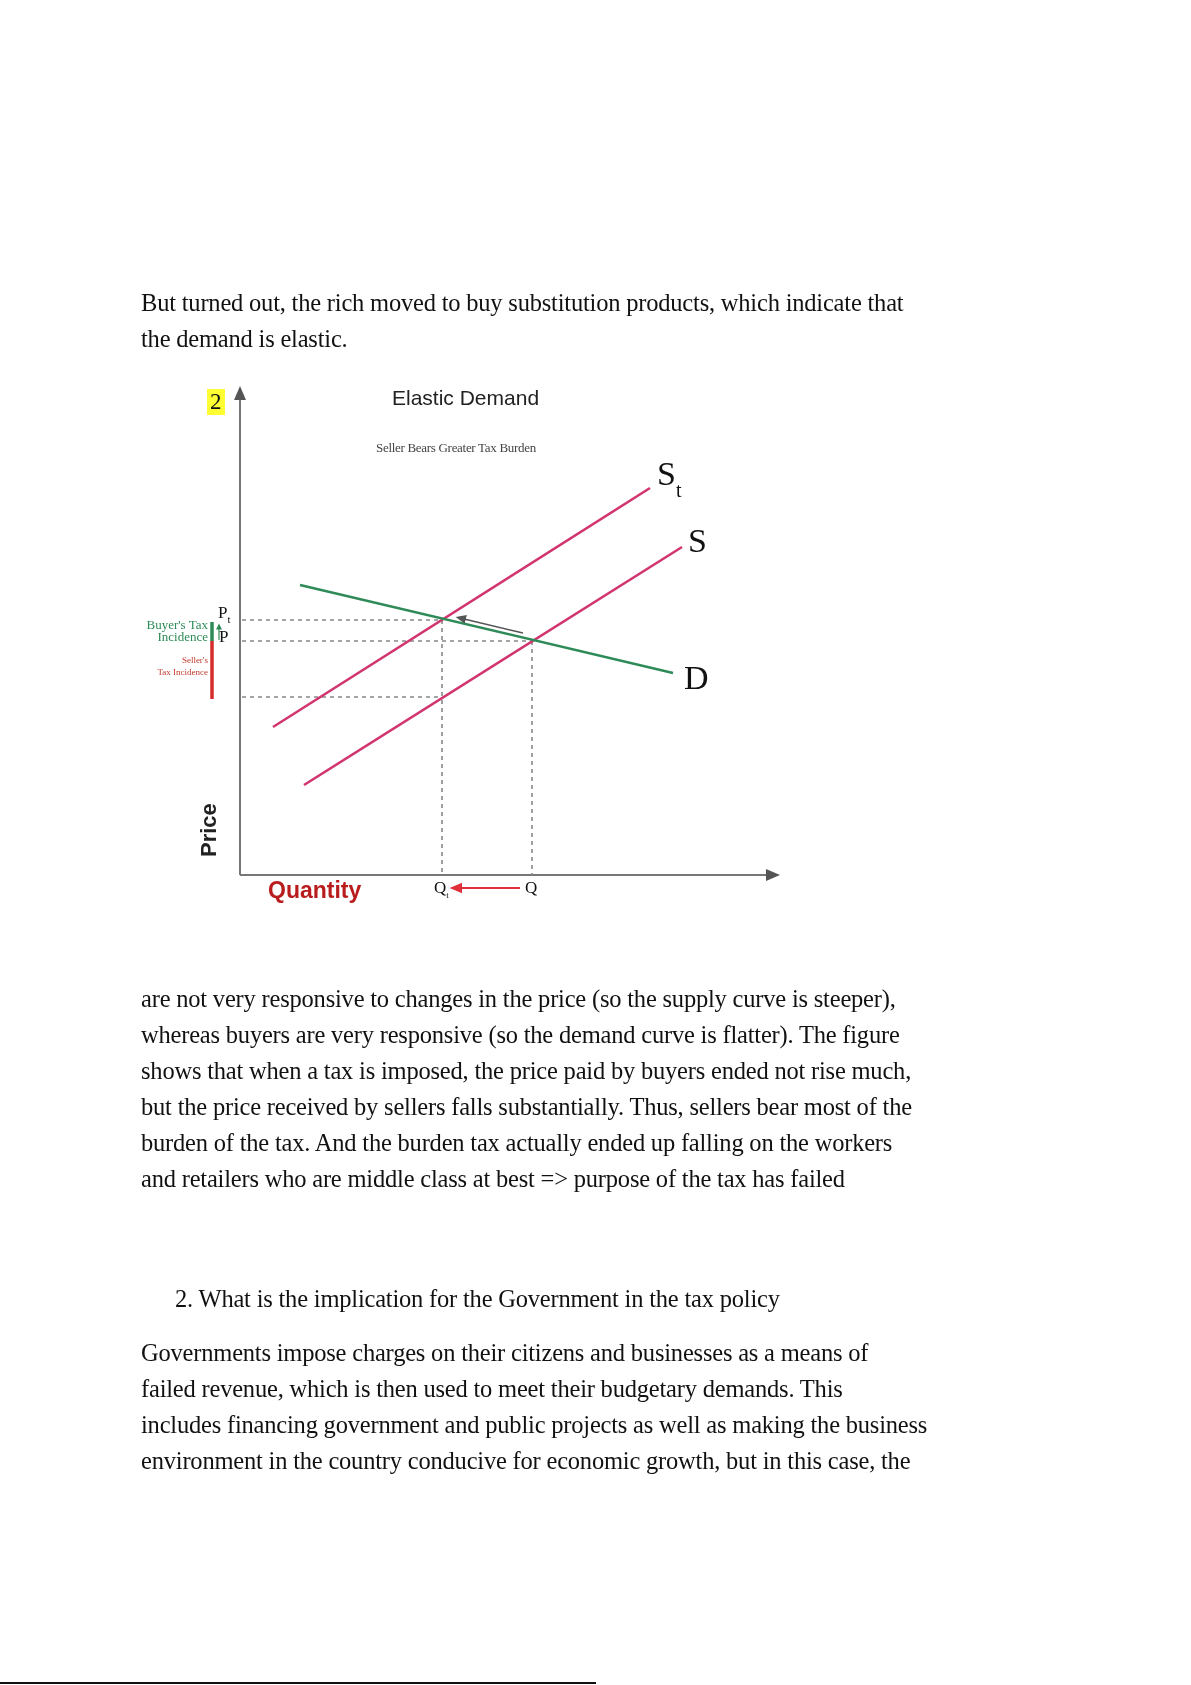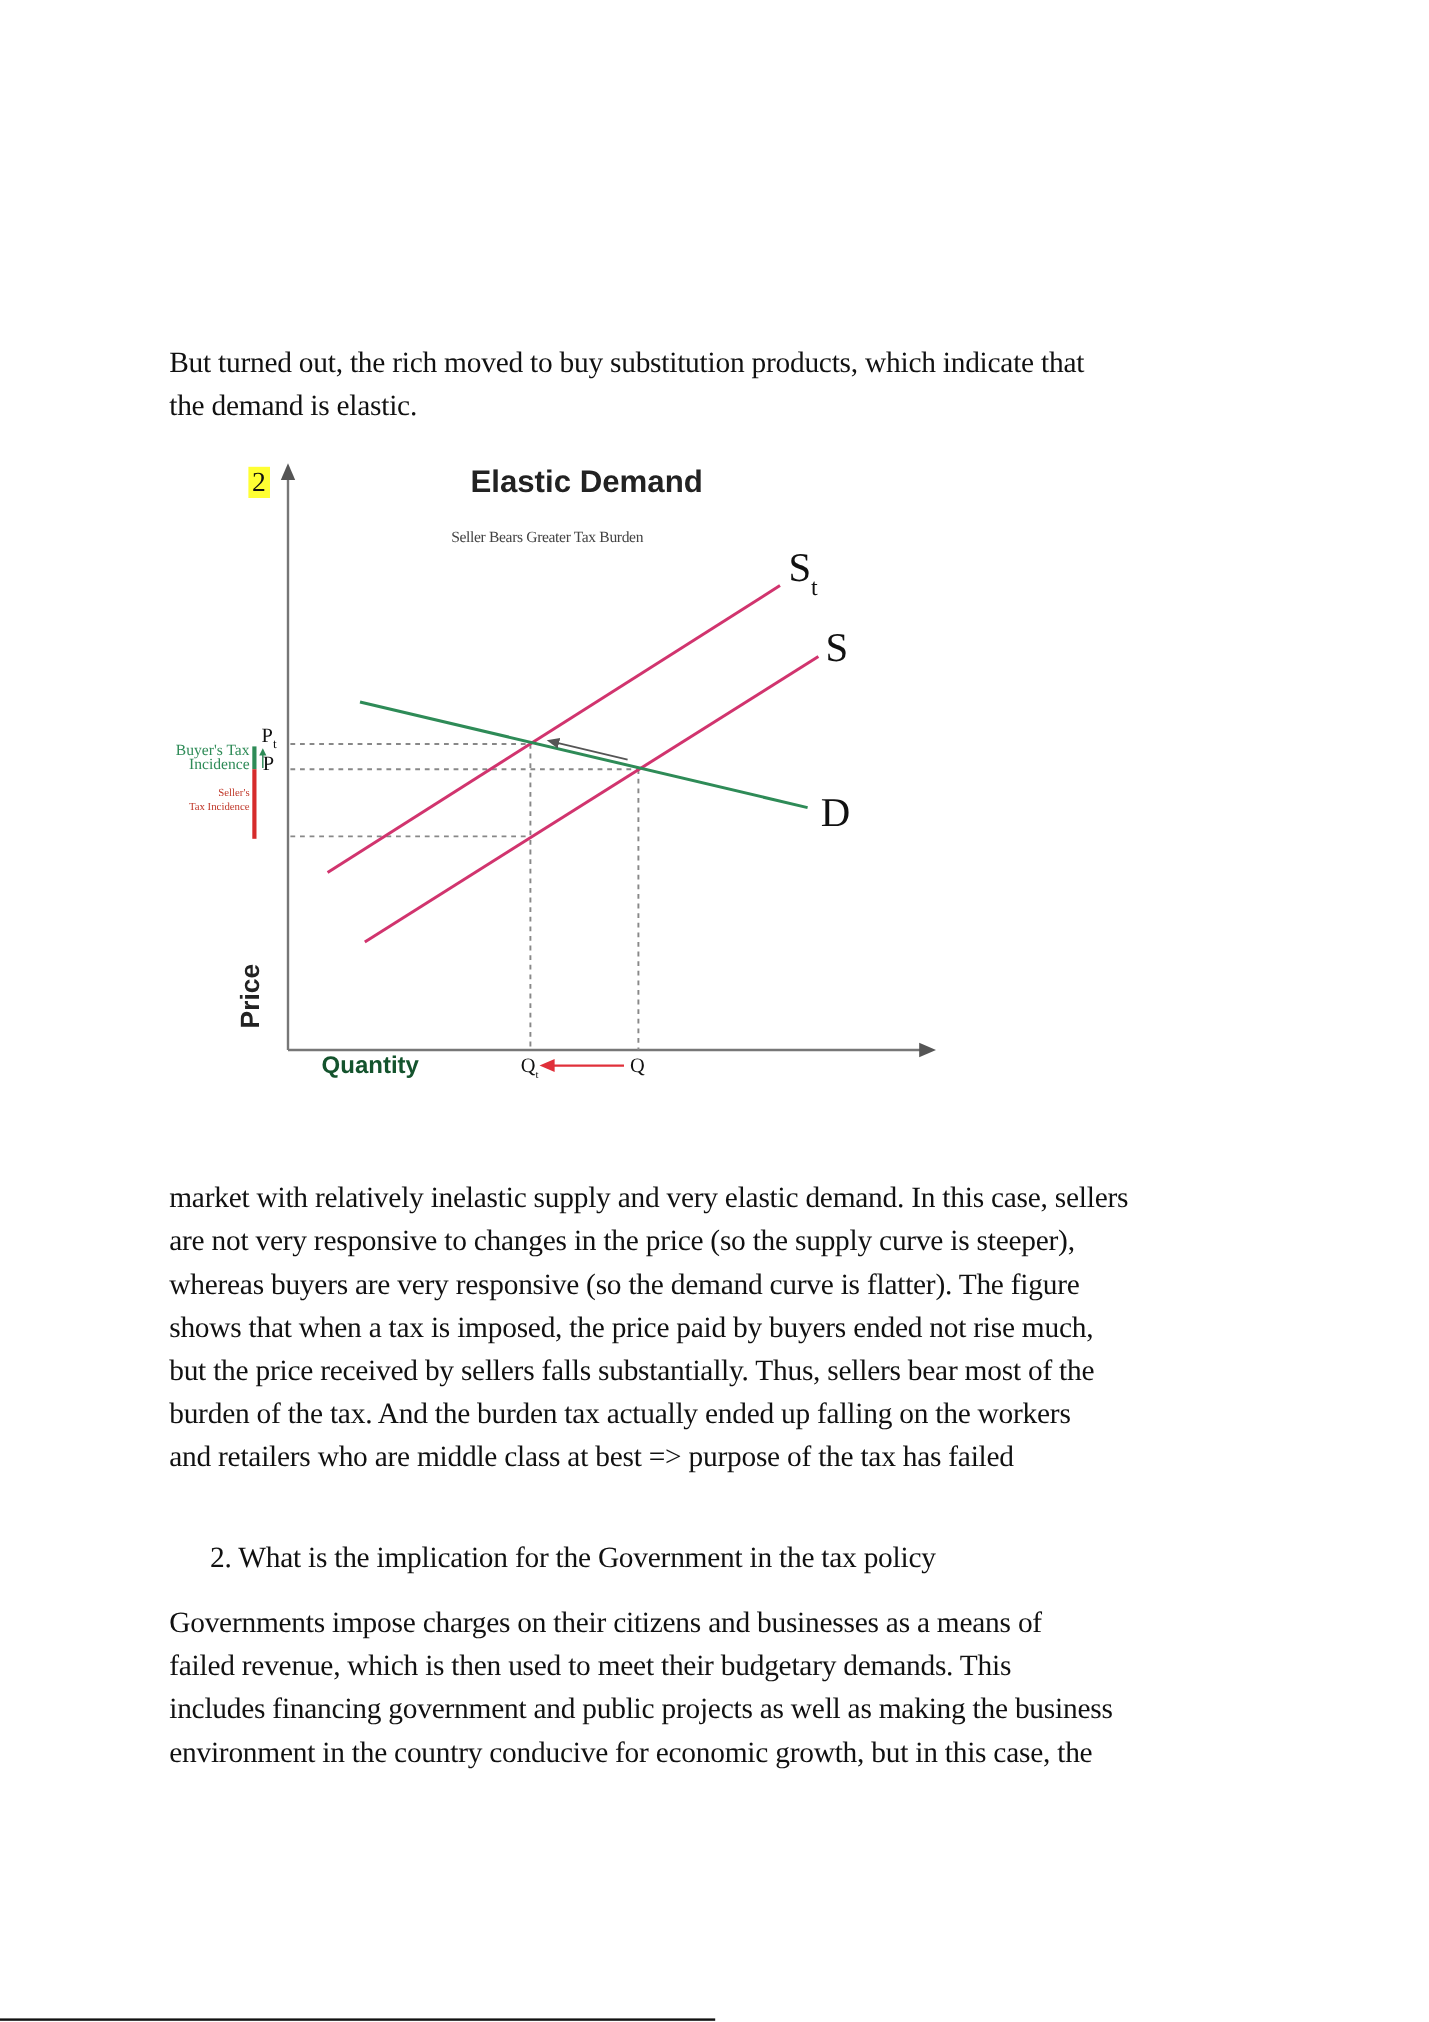--- a/index.html
+++ b/index.html
@@ -60,21 +60,21 @@
 
     <line x1="212" y1="622" x2="212" y2="641" stroke="#2e8b57" stroke-width="3.5"></line>
     <line x1="212" y1="641" x2="212" y2="699" stroke="#d62b2b" stroke-width="3.5"></line>
     <line x1="219" y1="640" x2="219" y2="626" stroke="#2e8b57" stroke-width="1.2" marker-end="url(#arrowGreen)"></line>
   </svg>
 
   <div class="lbl" style="left:207px; top:389px; background:#ffff33; padding:0 3px; font-size:23px; line-height:26px;">
     <span>2</span>
   </div>
 
-  <div class="lbl sans" style="left:392px; top:386px; font-size:26px; font-weight:bold; color:#222;">Elastic Demand</div>
+  <div class="lbl sans" style="left:392px; top:386px; font-size:21px; font-weight:normal; color:#222;">Elastic Demand</div>
   <div class="lbl" style="left:376px; top:413px; font-size:13px; color:#444; letter-spacing:-0.3px;margin-top:27px;">Seller Bears Greater Tax Burden</div>
 
   <div class="lbl" style="left:657px; top:456px; font-size:34px; line-height:36px;">
     <span>S</span><span style="font-size:20px; position:relative; top:12px;">t</span>
   </div>
   <div class="lbl" style="left:688px; top:523px; font-size:34px; line-height:36px;">S</div>
   <div class="lbl" style="left:684px; top:660px; font-size:34px; line-height:36px;">D</div>
 
   <div class="lbl" style="left:218px; top:604px; font-size:17px; line-height:18px;">
     <span>P</span><span style="font-size:11px; position:relative; top:5px;">t</span>
@@ -84,30 +84,29 @@
   <div class="lbl" style="left:146px; top:619px; width:62px; text-align:right; font-size:13px; line-height:12px; color:#2e8b57;">
     <div>Buyer's Tax</div>
     <div>Incidence</div>
   </div>
   <div class="lbl" style="left:140px; top:654px; width:68px; text-align:right; font-size:9px; line-height:12px; color:#c0392b;">
     <div>Seller's</div>
     <div>Tax Incidence</div>
   </div>
 
   <div class="lbl sans" style="left:196px; top:815px; font-size:22px; font-weight:bold; transform:rotate(-90deg); transform-origin:left top; color:#222; top:857px;">Price</div>
-  <div class="lbl sans" style="left:268px; top:877px; font-size:20px; font-weight:bold; color:#14532d;text-align:right;">Quantity</div>
+  <div class="lbl sans" style="left:268px; top:877px; font-size:23px; font-weight:bold; color:#b91c1c;text-align:right;">Quantity</div>
 
   <div class="lbl" style="left:434px; top:878px; font-size:17px; line-height:20px;">
     <span>Q</span><span style="font-size:9px; position:relative; top:5px;">t</span>
   </div>
   <div class="lbl" style="left:525px; top:878px; font-size:17px; line-height:20px;">Q</div>
 </div>
 
 <div class="para" style="top:981px;">
-  <span>market with relatively inelastic supply and very elastic demand. In this case, sellers</span>
   <span>are not very responsive to changes in the price (so the supply curve is steeper),</span>
   <span>whereas buyers are very responsive (so the demand curve is flatter). The figure</span>
   <span>shows that when a tax is imposed, the price paid by buyers ended not rise much,</span>
   <span>but the price received by sellers falls substantially. Thus, sellers bear most of the</span>
   <span>burden of the tax. And the burden tax actually ended up falling on the workers</span>
   <span>and retailers who are middle class at best =&gt; purpose of the tax has failed</span>
 </div>
 
 <div class="para" style="top:1281px; left:175px;">
   <span style="display:inline;">2.</span>

